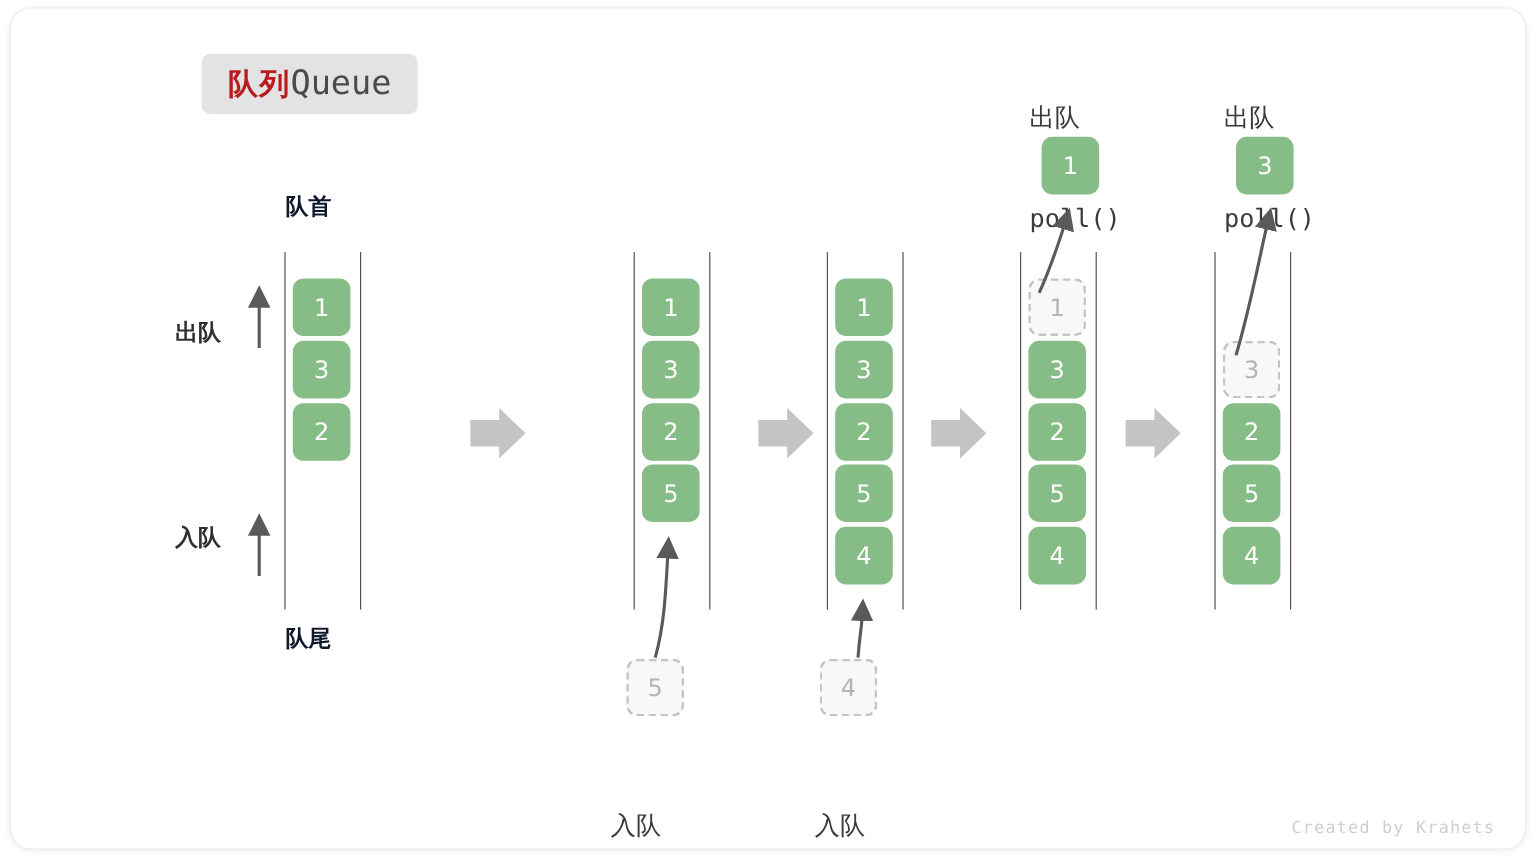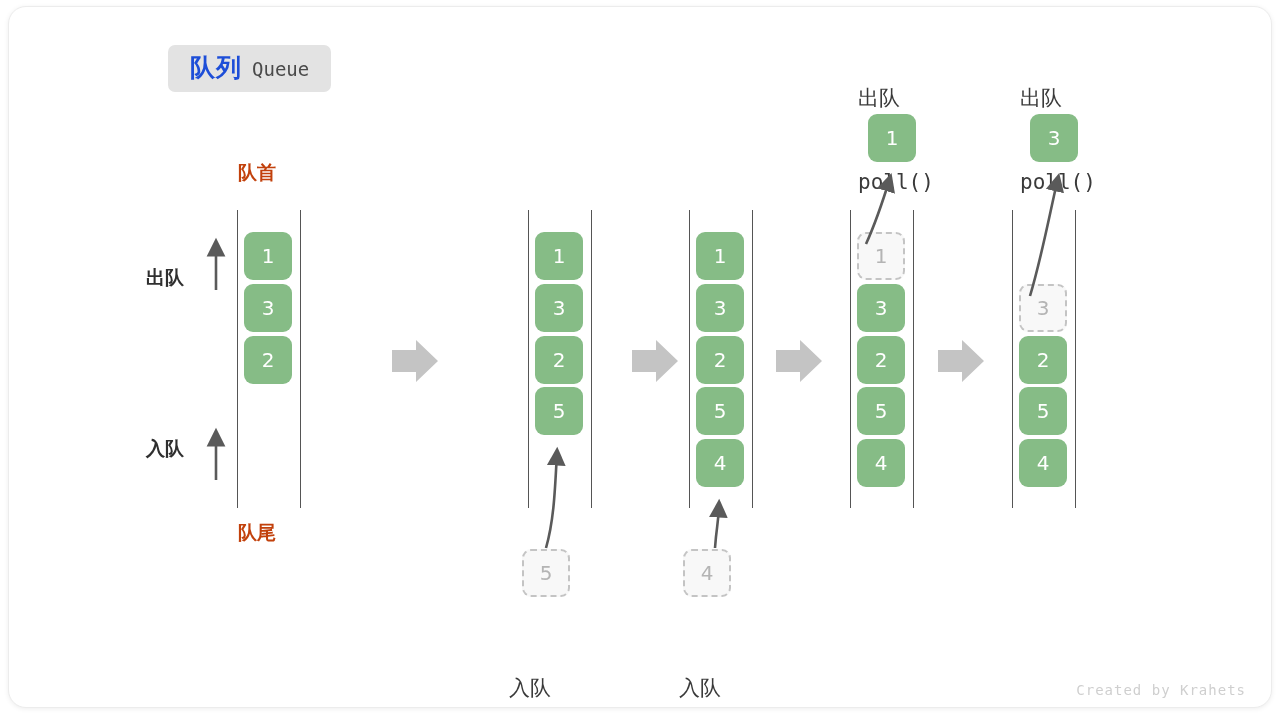--- a/index.html
+++ b/index.html
@@ -38,38 +38,38 @@
     padding: 10px 22px 12px 22px;
     background: #e3e3e3;
     border-radius: 7px;
     white-space: nowrap;
     line-height: 1;
   }
   #title-badge .cjk {
     font-family: "DejaVu Sans", "Liberation Sans", sans-serif;
     font-weight: bold;
     font-size: 25px;
-    color: #1d4ed8;
+    color: #b91c1c;
     letter-spacing: 1px;
   }
   #title-badge .mono {
     font-family: "DejaVu Sans Mono", "Liberation Mono", monospace;
-    font-size: 19px;
+    font-size: 28px;
     color: #4a4a4a;
-    margin-left: 10px;
+    margin-left: 0;
   }
 
   
   .abs { position: absolute; white-space: pre; line-height: 1.32; }
 
   .head-label {
     font-family: "DejaVu Sans", "Liberation Sans", sans-serif;
     font-weight: bold;
     font-size: 19px;
-    color: #c2410c;
+    color: #0f172a;
   }
   .side-label {
     font-family: "DejaVu Sans", "Liberation Sans", sans-serif;
     font-weight: bold;
     font-size: 19px;
     color: #2f2f2f;
   }
   .op-label {
     font-family: "DejaVu Sans Mono", "Liberation Mono", monospace;
     font-size: 21px;

